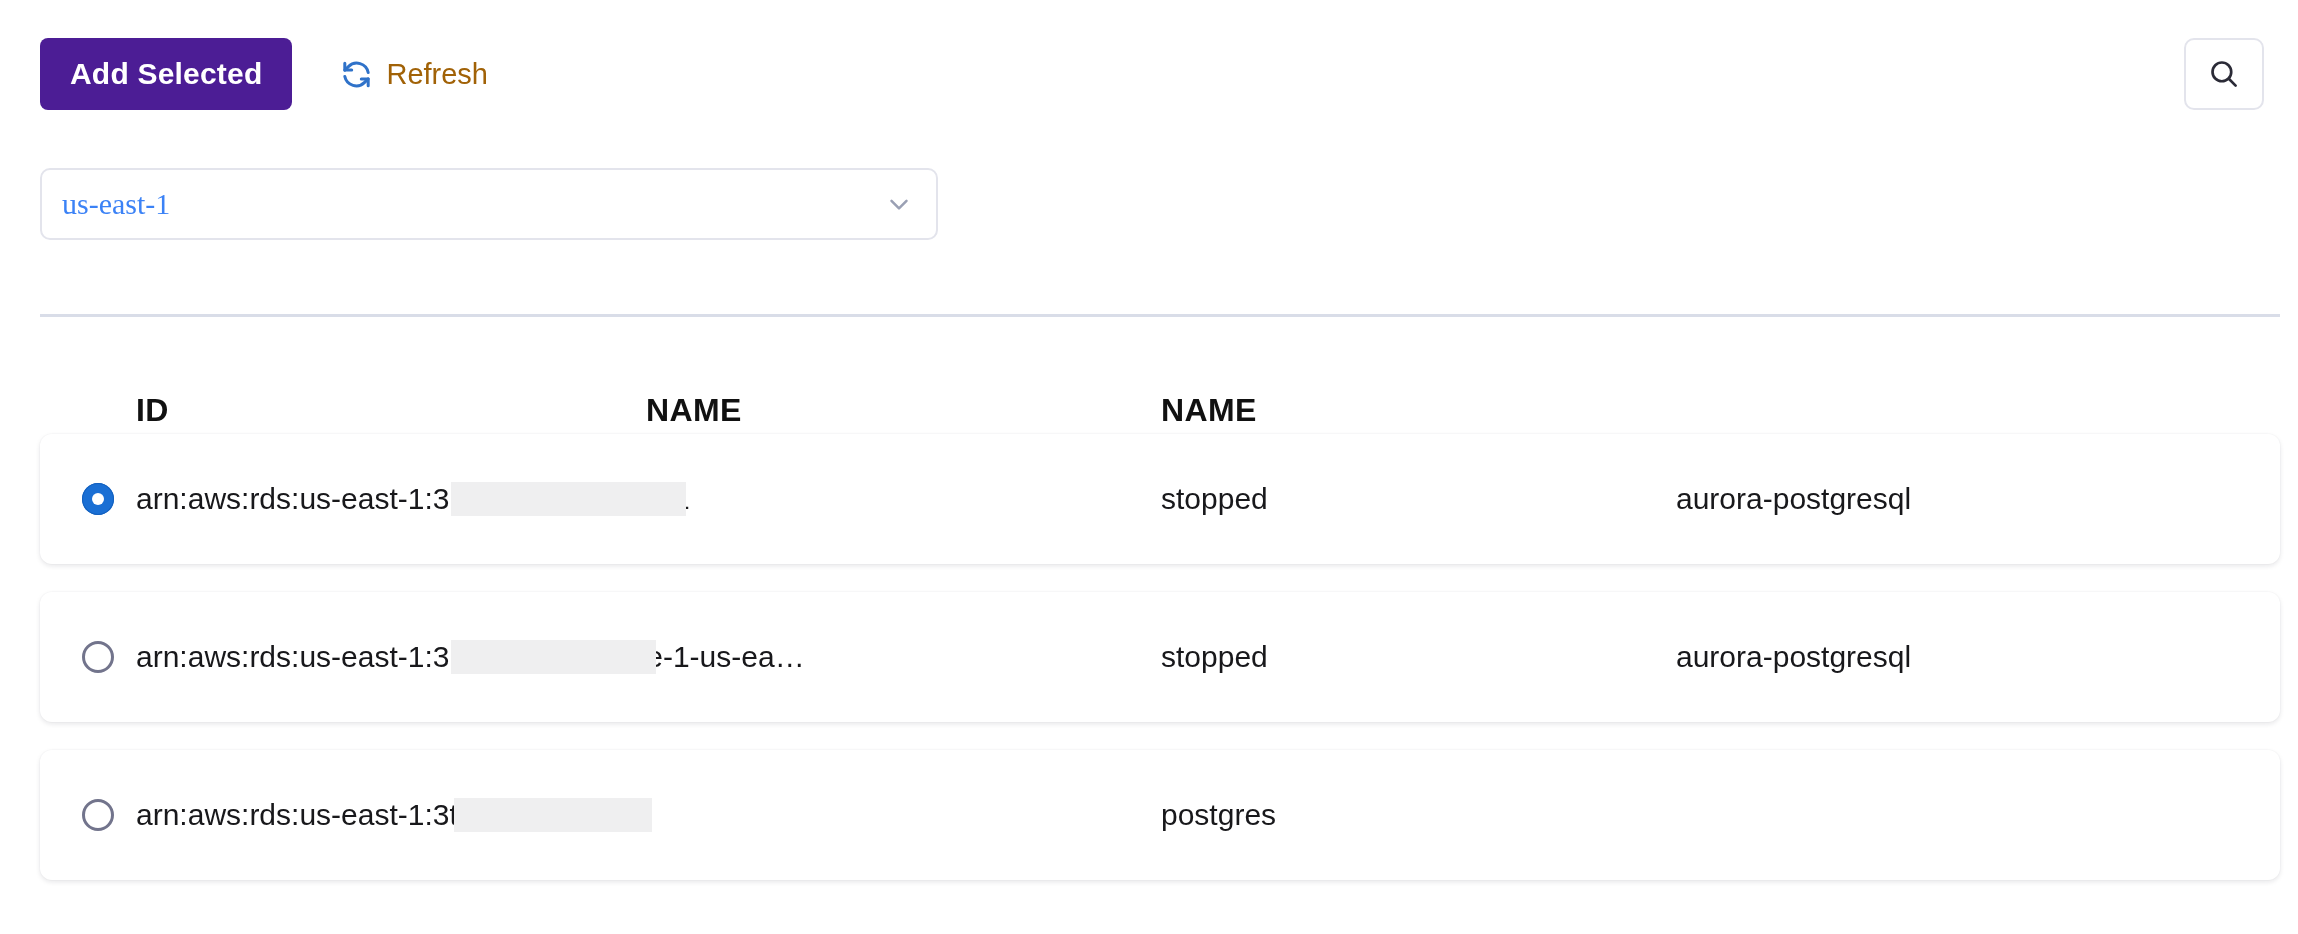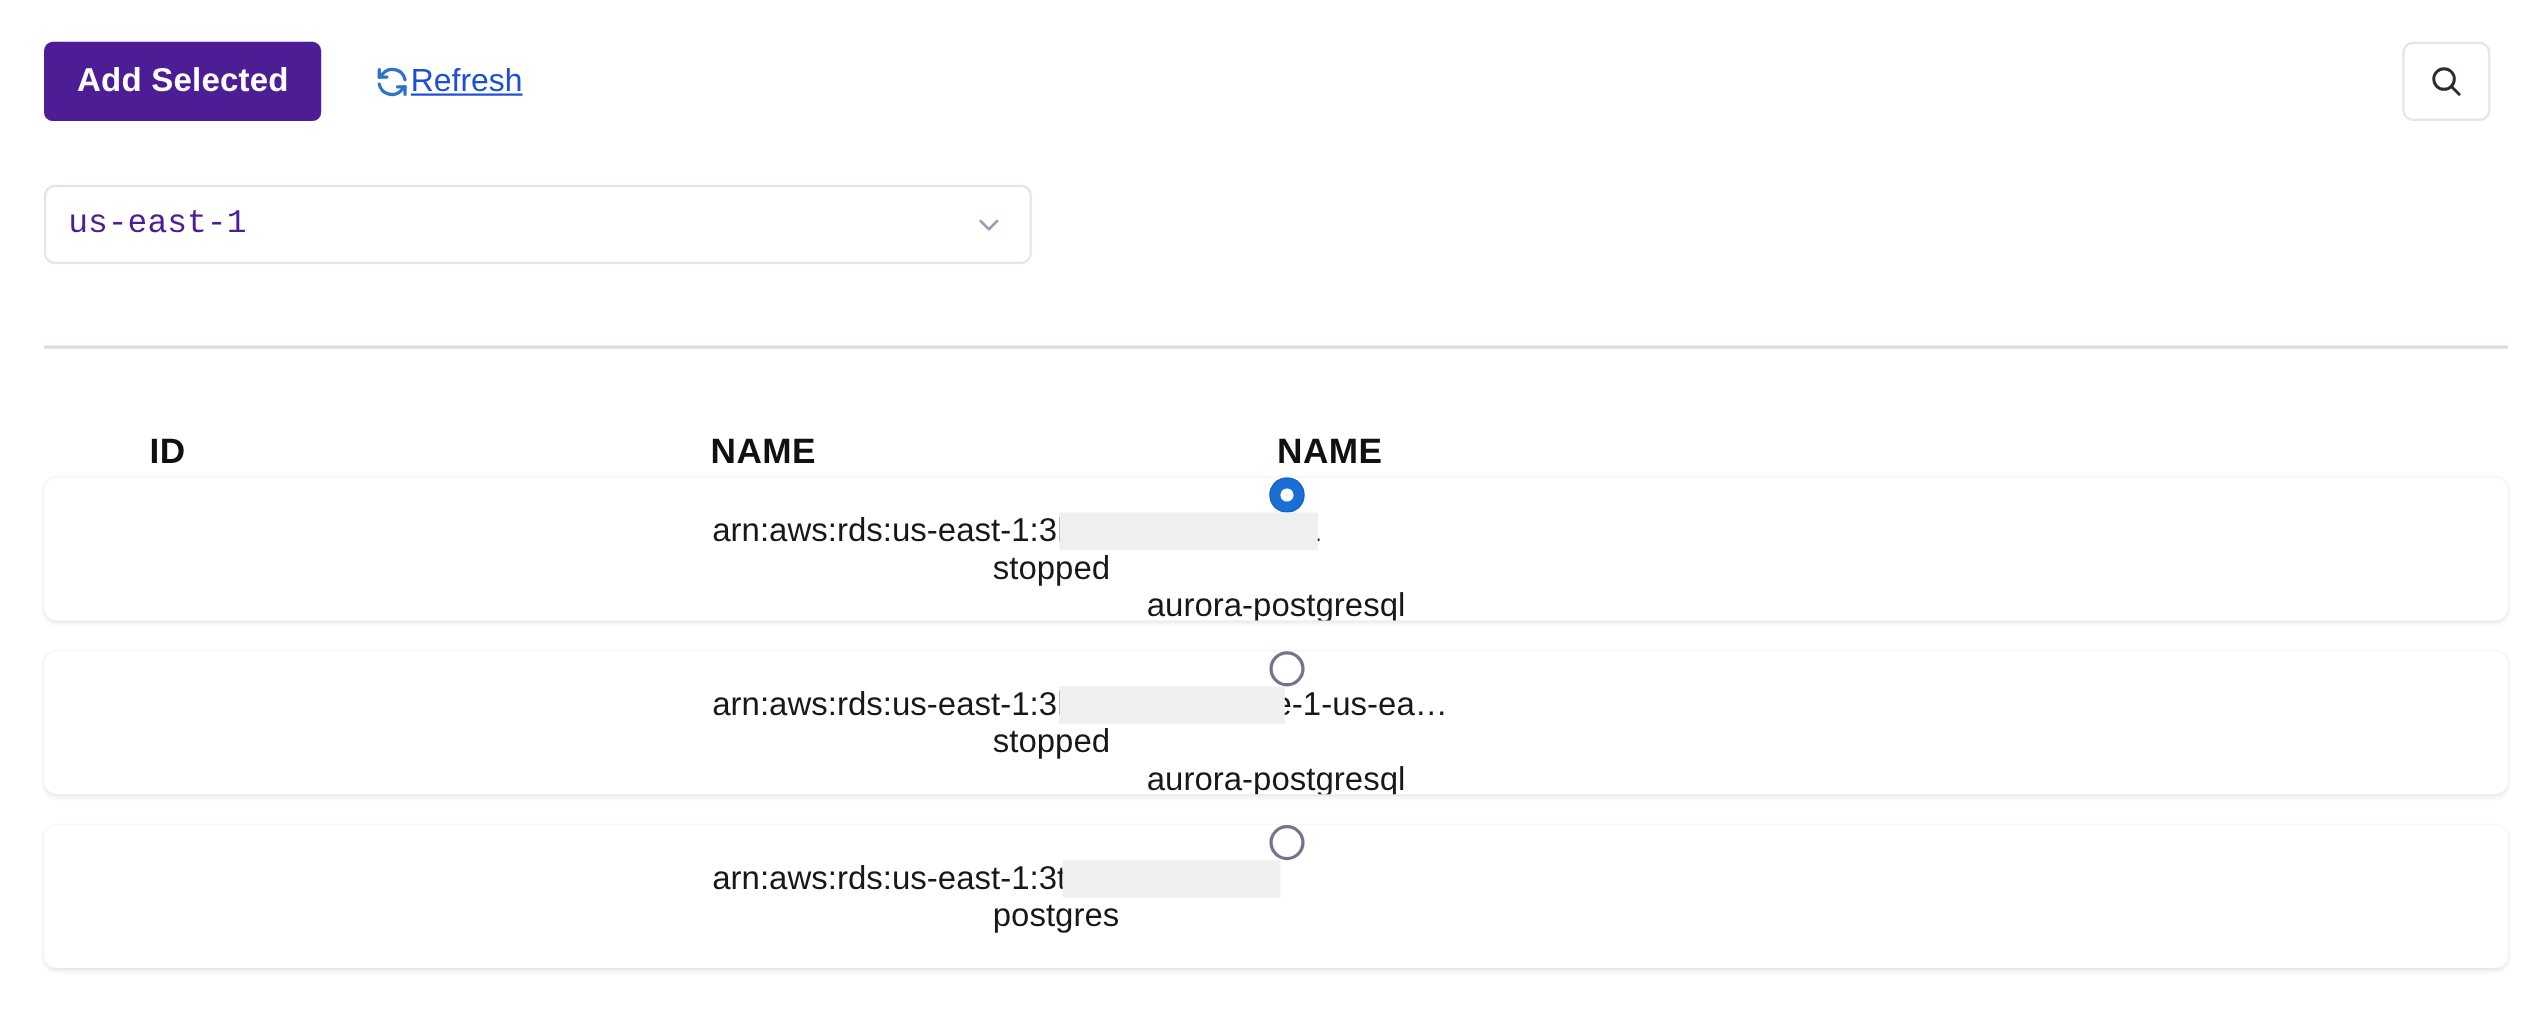--- a/index.html
+++ b/index.html
@@ -30,26 +30,26 @@
     font-weight: bold;
     letter-spacing: .2px;
     cursor: pointer;
     display: flex; align-items: center; justify-content: center;
     font-family: "Liberation Sans", sans-serif;
   }
   .btn-link {
     margin-left: 48px;
     height: 72px;
     display: flex; align-items: center;
-    color: #1d4ed8;
+    gap: 13px;
+    color: #a16207;
     font-size: 29px;
     background: none; border: none;
     cursor: pointer;
     font-family: "Liberation Sans", sans-serif;
-    text-decoration: underline;
   }
   .btn-link .refresh-ico { display: block; width: 33px; height: 33px; }
   .btn-link .refresh-ico svg { display: block; }
 
   .search-btn {
     position: absolute;
     right: 16px; top: 0;
     width: 80px; height: 72px;
     background: #ffffff;
     border: 2px solid #e3e4ec;
@@ -66,23 +66,23 @@
     width: 898px; height: 72px;
     background: #ffffff;
     border: 2px solid #e3e4ec;
     border-radius: 10px;
     display: flex; align-items: center;
     padding: 0 22px 0 20px;
     cursor: pointer;
   }
   .region-select .value {
     font-size: 30px;
-    color: #4c1d95;
+    color: #3b82f6;
     flex: 1;
-    font-family: Liberation Mono, monospace;
+    font-family: Liberation Serif, serif;
   }
   .region-select .chev { width: 30px; height: 30px; display: block; flex: none; }
 
   
   .divider {
     position: absolute;
     left: 40px; top: 314px;
     width: 2240px; height: 3px;
     background: #d9dde8;
   }
@@ -110,21 +110,20 @@
   }
 
   .row {
     display: flex; align-items: center;
     height: 130px;
     background: #ffffff;
     border-radius: 12px;
     box-shadow: 0 2px 5px rgba(17,20,40,.10), 0 0 0 1px rgba(17,20,40,.015);
     margin-bottom: 28px;
     position: relative;
-    flex-direction: column;
   }
 
   .radio-cell { display: flex; align-items: center; justify-content: flex-start; padding-left: 42px; }
   .radio {
     width: 32px; height: 32px;
     border-radius: 50%;
     border: 3px solid #72748c;
     background: #ffffff;
     position: relative;
     cursor: pointer;

